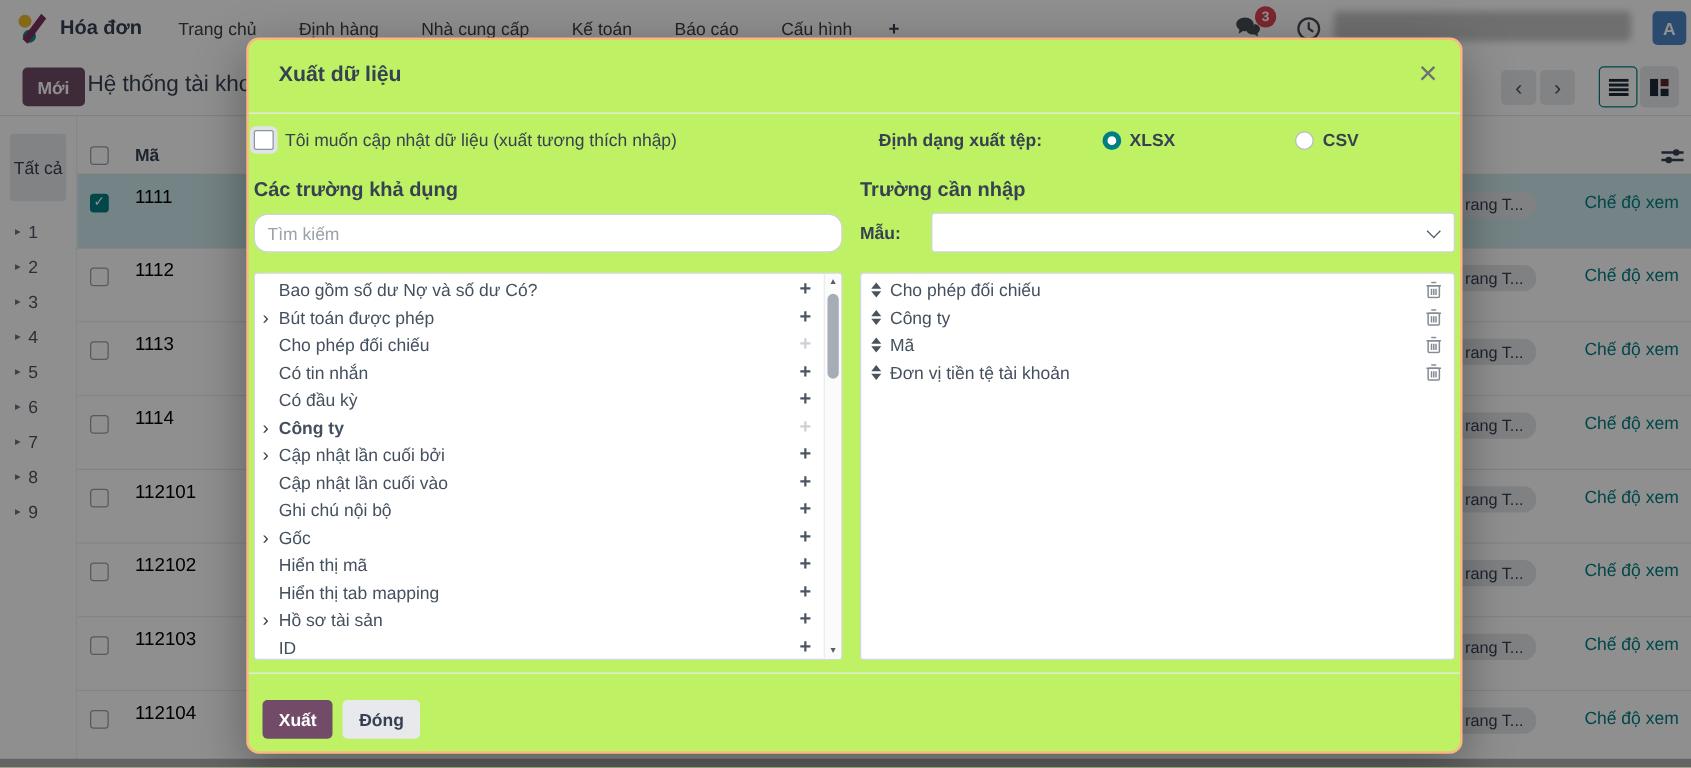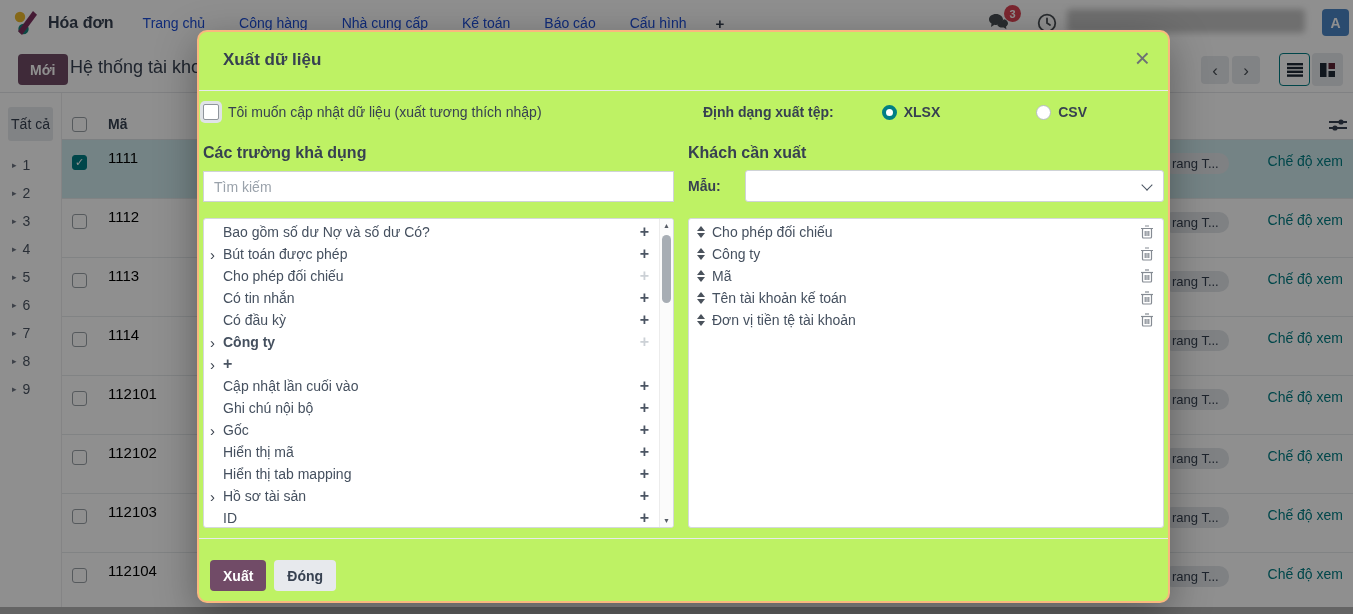--- a/index.html
+++ b/index.html
@@ -4,41 +4,41 @@
 <style>
   * { margin:0; padding:0; box-sizing:border-box; }
   body { font-family:"Liberation Sans", sans-serif; background:#444; }
   .screen { position:relative; width:1353px; height:614px; overflow:hidden; background:#fff; }
 
   
   .navbar { position:absolute; top:0; left:0; right:0; height:46px; background:#fff; display:flex; align-items:center; }
   .logo { margin-left:14px; display:flex; }
   .app-name { font-size:16px; font-weight:600; color:#374151; margin-left:10px; white-space:nowrap; }
   .nav-menu { display:flex; margin-left:12px; }
-  .nav-item { padding:0 17px; font-size:14px; color:#1d4ed8; white-space:nowrap; cursor:pointer; }
+  .nav-item { padding:0 17px; font-size:14px; color:#404040; white-space:nowrap; cursor:pointer; }
   .nav-plus { font-size:15px; font-weight:700; color:#374151; padding-left:12px; cursor:pointer; }
   .nav-right { position:absolute; right:0; top:0; width:380px; height:46px; }
   .chat-wrap { position:absolute; left:15px; top:13px; }
   .msg-badge { position:absolute; left:31px; top:5px; min-width:17px; height:17px; background:#dc4454; color:#fff; font-size:11px; font-weight:700; border-radius:50%; display:flex; align-items:center; justify-content:center; padding:0 3px; }
   .clock-wrap { position:absolute; left:64px; top:13px; }
   .blurname { position:absolute; left:94px; top:9px; width:238px; height:24px; background:#c6c6c6; border-radius:4px; filter:blur(3px); }
   .avatar { position:absolute; left:349px; top:9px; width:27px; height:27px; background:#4c86c6; color:#fff; border-radius:4px; display:flex; align-items:center; justify-content:center; font-size:14px; font-weight:700; }
 
   .control-panel { position:absolute; top:46px; left:0; right:0; height:47px; background:#fff; border-bottom:1px solid #e4e6e9; }
   .btn-new { position:absolute; left:18px; top:8px; height:31px; padding:0 12px; background:#714B67; color:#fff; border:none; border-radius:4px; font-size:14px; font-weight:700; font-family:inherit; cursor:pointer; }
   .cp-title { position:absolute; left:70px; top:11px; font-size:18px; color:#374151; white-space:nowrap; }
   .pager-count { position:absolute; left:1138px; top:14px; font-size:15px; color:#374151; }
   .pager-btn { position:absolute; top:10px; width:28px; height:28px; background:#e7e9ed; border:none; border-radius:4px; color:#495057; font-size:17px; line-height:1; cursor:pointer; font-family:inherit; }
   .pager-prev { left:1201px; } .pager-next { left:1232px; }
   .sw-btn { position:absolute; top:7px; width:31px; height:33px; border-radius:4px; display:flex; align-items:center; justify-content:center; cursor:pointer; }
   .sw-list { left:1279px; background:#fff; border:1px solid #017e84; }
   .sw-kanban { left:1312px; background:#e7e9ed; border:none; }
 
   .sidebar { position:absolute; top:93px; left:0; width:62px; bottom:7px; background:#fff; border-right:1px solid #ececee; }
-  .chip { margin:14px 8px 10px 8px; background:#e7e9ed; border-radius:3px; text-align:center; font-size:14px; color:#374151; padding:9px 0; cursor:pointer; }
+  .chip { margin:14px 8px 10px 8px; background:#e7e9ed; border-radius:3px; text-align:center; font-size:14px; color:#374151; padding:19px 0; cursor:pointer; }
   .group-item { display:flex; align-items:center; gap:6px; padding:6px 0 6px 12px; font-size:14px; color:#4b5563; cursor:pointer; }
   .caret-s { font-size:9px; color:#6b7280; }
 
   .list-view { position:absolute; top:93px; left:62px; right:0; bottom:7px; background:#fff; }
   .thead { position:absolute; top:17px; left:0; right:0; height:30px; border-bottom:1px solid #dee2e6; }
   .thead .cb { position:absolute; left:10px; top:7px; }
   .th-code { position:absolute; left:46px; top:6px; font-weight:700; font-size:14px; color:#374151; }
   .th-settings { position:absolute; right:6px; top:7px; cursor:pointer; }
   .tbody { position:absolute; top:47px; left:0; right:0; }
   .trow { position:relative; height:59px; border-bottom:1px solid #e7e9eb; background:#fff; }
@@ -64,21 +64,21 @@
   .compat { left:4px; top:72px; display:flex; align-items:flex-start; gap:9px; cursor:pointer; }
   .cb2 { width:16px; height:16px; border:1px solid #8f959c; border-radius:2px; background:#fff; display:inline-block; box-shadow:0 0 0 3px #e0e3e7; }
   .format-row { left:504px; top:72px; display:flex; }
   .fmt-label { font-weight:700; }
   .fmt-opts { display:flex; gap:96px; margin-left:48px;font-weight:bold; }
   .radio-opt { display:flex; align-items:center; gap:7px; cursor:pointer; }
   .radio { width:15px; height:15px; border-radius:50%; border:1px solid #b6bcc3; background:#fff; display:inline-block; }
   .radio-opt.selected .radio { border:4.5px solid #017e84; }
   .sec-h { font-size:16px; font-weight:700; color:#374151; }
   .h-avail { left:4px; top:112px; } .h-export { left:489px; top:112px; }
-  .search { position:absolute; left:4px; top:139px; width:471px; height:31px; border:1px solid #cfd3d7; border-radius:0; padding:0 10px; font-size:14px; color:#374151; font-family:inherit; }
+  .search { position:absolute; left:4px; top:139px; width:471px; height:31px; border:1px solid #cfd3d7; border-radius:11px; padding:0 10px; font-size:14px; color:#374151; font-family:inherit; }
   .search::placeholder { color:#9aa2ab; }
   .tpl-label { left:489px; top:146px; font-weight:600; }
   .tpl-select { position:absolute; left:546px; top:138px; width:419px; height:32px; border:1px solid #cfd3d7; border-radius:3px; background:#fff; cursor:pointer; }
   .chev { position:absolute; right:12px; top:10px; width:8px; height:8px; border-right:1.8px solid #4b5563; border-bottom:1.8px solid #4b5563; transform:rotate(45deg); }
 
   .fbox { position:absolute; top:186px; border:1px solid #d4d8dc; border-radius:3px; background:#fff; height:310px; overflow:hidden; padding-top:2px; }
   .avail-box { left:4px; width:471px; }
   .export-box { left:489px; width:476px; }
   .afield { height:22px; display:flex; align-items:center; padding:0 4px 0 6px; font-size:14px; color:#45505f; cursor:pointer; }
   .acaret { width:13px; font-size:15px; color:#3c4450; visibility:hidden; line-height:1; }
@@ -112,21 +112,21 @@
     <span class="logo">
       <svg width="24" height="26" viewBox="0 0 24 26">
         <circle cx="6" cy="7" r="5.2" fill="#edb92c"></circle>
         <circle cx="9.5" cy="19" r="5.2" fill="#14857c"></circle>
         <path d="M19 1 L23 4.8 L8 25 L4 21.2 Z" fill="#7c2f5e"></path>
       </svg>
     </span>
     <span class="app-name">Hóa đơn</span>
     <div class="nav-menu">
       <span class="nav-item">Trang chủ</span>
-        <span class="nav-item">Công hàng</span>
+        <span class="nav-item">Định hàng</span>
         <span class="nav-item">Nhà cung cấp</span>
         <span class="nav-item">Kế toán</span>
         <span class="nav-item">Báo cáo</span>
         <span class="nav-item">Cấu hình</span>
     </div>
     <span class="nav-plus">+</span>
     <div class="nav-right">
       <span class="chat-wrap">
         <svg width="22" height="18" viewBox="0 0 22 18">
           <path d="M8 1C4 1 1 3.4 1 6.4c0 1.7 1 3.2 2.5 4.2L3 14l3.4-2.2c.5.1 1 .2 1.6.2 3.9 0 7-2.4 7-5.4S11.9 1 8 1z" fill="#4a4f55"></path>
@@ -365,20 +365,21 @@
           </div>
 
           <div class="afield expandable bold added">
             <span class="acaret">›</span>
             <span class="alabel">Công ty</span>
             <span class="plus">+</span>
           </div>
 
           <div class="afield expandable">
             <span class="acaret">›</span>
+            <span class="alabel">Cập nhật lần cuối bởi</span>
             <span class="plus">+</span>
           </div>
 
           <div class="afield">
             <span class="acaret">›</span>
             <span class="alabel">Cập nhật lần cuối vào</span>
             <span class="plus">+</span>
           </div>
 
           <div class="afield">
@@ -418,21 +419,21 @@
           </div>
 
       </div>
       <div class="vscroll">
         <span class="vs-up">▲</span>
         <span class="vthumb"></span>
         <span class="vs-dn">▼</span>
       </div>
     </div>
 
-    <span class="mb sec-h h-export">Khách cần xuất</span>
+    <span class="mb sec-h h-export">Trường cần nhập</span>
     <span class="mb tpl-label">Mẫu:</span>
     <div class="tpl-select">
       <span></span>
       <span class="chev"></span>
     </div>
 
     <div class="fbox export-box">
       <div>
 
           <div class="efield">
@@ -489,39 +490,20 @@
                   <line x1="0" y1="3.5" x2="12" y2="3.5"></line>
                   <line x1="4" y1="1" x2="8" y2="1"></line>
                   <line x1="4.2" y1="6" x2="4.2" y2="11"></line>
                   <line x1="6" y1="6" x2="6" y2="11"></line>
                   <line x1="7.8" y1="6" x2="7.8" y2="11"></line>
                 </g>
               </svg>
             </span>
           </div>
 
-          <div class="efield">
-            <span class="drag">
-              <i class="tup"></i>
-              <i class="tdn"></i>
-            </span>
-            <span class="elabel">Tên tài khoản kế toán</span>
-            <span class="trash">
-              <svg width="12" height="14" viewBox="0 0 12 14">
-                <g fill="none" stroke="#858b93" stroke-width="1.2">
-                  <rect x="1.5" y="3.5" width="9" height="9.5" rx="1"></rect>
-                  <line x1="0" y1="3.5" x2="12" y2="3.5"></line>
-                  <line x1="4" y1="1" x2="8" y2="1"></line>
-                  <line x1="4.2" y1="6" x2="4.2" y2="11"></line>
-                  <line x1="6" y1="6" x2="6" y2="11"></line>
-                  <line x1="7.8" y1="6" x2="7.8" y2="11"></line>
-                </g>
-              </svg>
-            </span>
-          </div>
 
           <div class="efield">
             <span class="drag">
               <i class="tup"></i>
               <i class="tdn"></i>
             </span>
             <span class="elabel">Đơn vị tiền tệ tài khoản</span>
             <span class="trash">
               <svg width="12" height="14" viewBox="0 0 12 14">
                 <g fill="none" stroke="#858b93" stroke-width="1.2">

